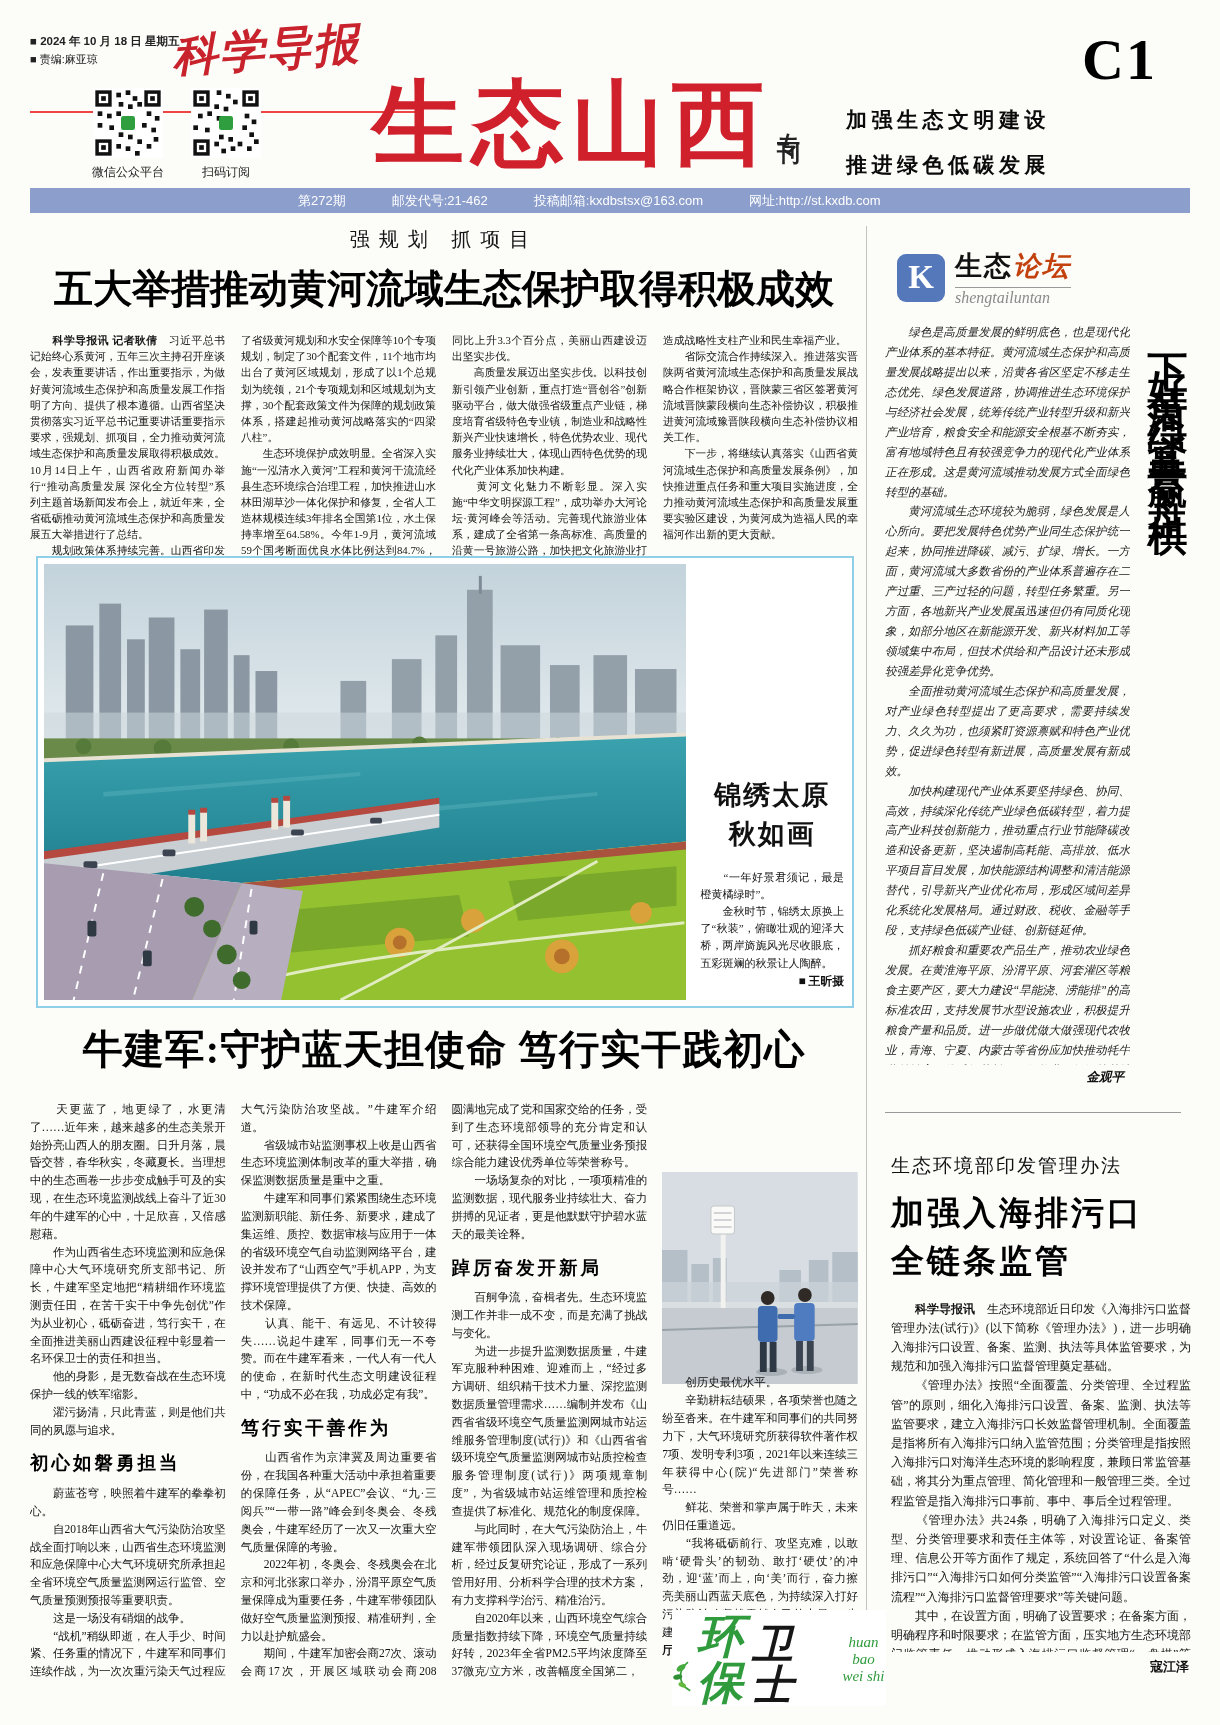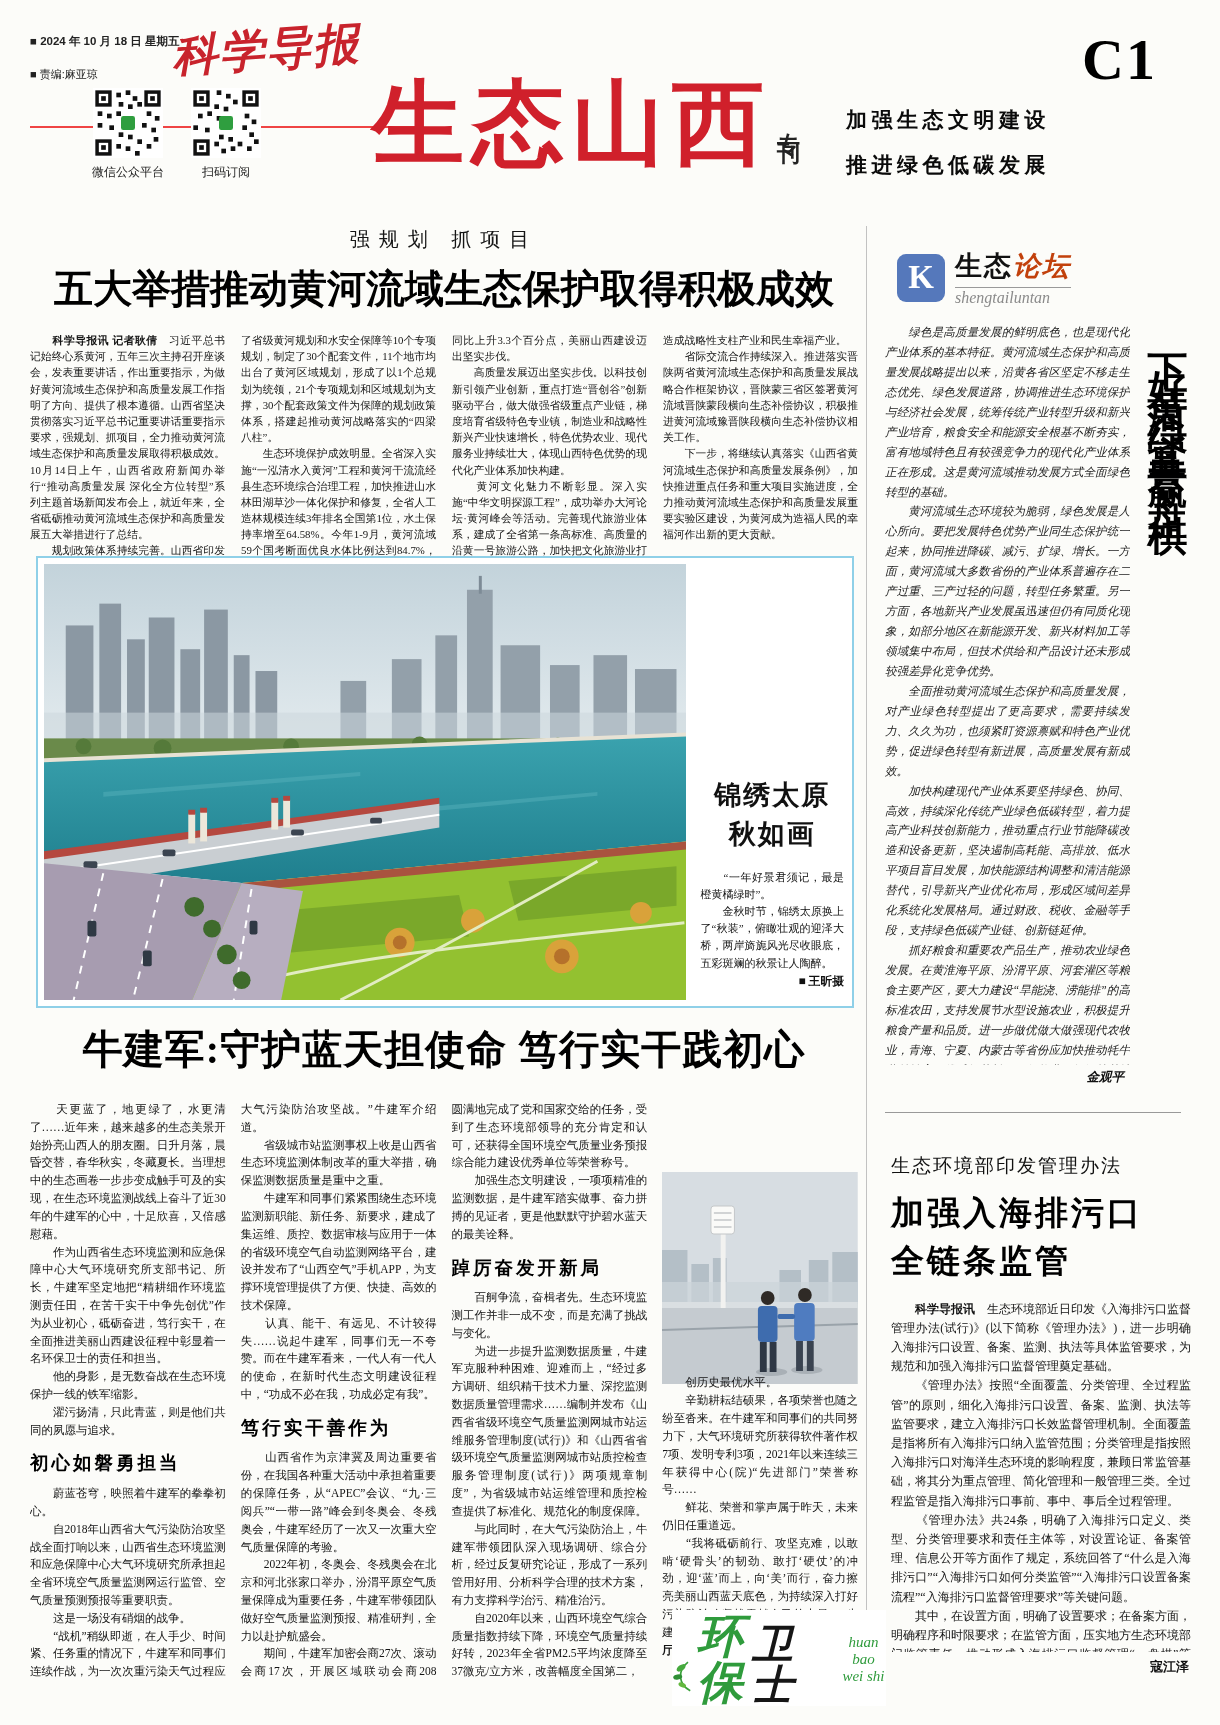--- a/index.html
+++ b/index.html
@@ -2,21 +2,21 @@
 <html><head>
 <meta charset="utf-8">
 <style>
   html,body{margin:0;padding:0;background:#e9e9e9;}
   .page{position:relative;width:1220px;height:1725px;margin:0 auto;background:#fcfcf9;
         font-family:"Liberation Serif","DejaVu Serif",serif;color:#111;overflow:hidden;}
 
   
   .hdr-left{position:absolute;left:30px;top:34px;width:392px;border-bottom:2px solid #ef4444;padding-bottom:44px;}
   .hdr-date{font-size:11.5px;font-family:"Liberation Sans","DejaVu Sans",sans-serif;font-weight:bold;color:#222;}
-  .hdr-editor{font-size:11px;margin-top:18px;font-family:"Liberation Sans",sans-serif;color:#222;}
+  .hdr-editor{font-size:11px;margin-top:3px;font-family:"Liberation Sans",sans-serif;color:#222;}
   .masthead{position:absolute;left:172px;top:20px;font-size:45px;font-weight:bold;font-style:italic;
             color:#c8232c;letter-spacing:2px;transform:rotate(-4deg);font-family:"Liberation Serif",serif;}
   .page-no{position:absolute;left:1082px;top:26px;font-size:58px;font-weight:bold;
            font-family:"Liberation Serif",serif;letter-spacing:2px;color:#000;}
 
   .qr-row{position:absolute;left:92px;top:88px;display:flex;gap:26px;}
   .qr{width:72px;text-align:center;}
   .qr svg{width:70px;height:70px;display:block;margin:0 auto;}
   .qr-label{font-size:12px;margin-top:6px;font-family:"Liberation Sans",sans-serif;color:#222;}
 
@@ -203,20 +203,26 @@
     </div>
   </div>
 
   <div class="title-wrap">
     <div class="main-title">生态山西</div>
     <div class="title-suffix">专刊</div>
   </div>
   <div class="slogans">加强生态文明建设
 推进绿色低碳发展</div>
 
+  <div class="infobar">
+    <span>第272期</span>
+    <span>邮发代号:21-462</span>
+    <span>投稿邮箱:kxdbstsx@163.com</span>
+    <span>网址:http://st.kxdb.com</span>
+  </div>
 
   <div class="article1">
     <div class="a1-kicker">强规划  抓项目</div>
     <div class="a1-headline">五大举措推动黄河流域生态保护取得积极成效</div>
     <div class="a1-body"><span class="lead-bold">　　科学导报讯 记者耿倩　</span><span>习近平总书记始终心系黄河，五年三次主持召开座谈会，发表重要讲话，作出重要指示，为做好黄河流域生态保护和高质量发展工作指明了方向、提供了根本遵循。山西省坚决贯彻落实习近平总书记重要讲话重要指示要求，强规划、抓项目，全力推动黄河流域生态保护和高质量发展取得积极成效。10月14日上午，山西省政府新闻办举行“推动高质量发展 深化全方位转型”系列主题首场新闻发布会上，就近年来，全省砥砺推动黄河流域生态保护和高质量发展五大举措进行了总结。
 　　规划政策体系持续完善。山西省印发了省级黄河规划和水安全保障等10个专项规划，制定了30个配套文件，11个地市均出台了黄河区域规划，形成了以1个总规划为统领，21个专项规划和区域规划为支撑，30个配套政策文件为保障的规划政策体系，搭建起推动黄河战略落实的“四梁八柱”。
 　　生态环境保护成效明显。全省深入实施“一泓清水入黄河”工程和黄河干流流经县生态环境综合治理工程，加快推进山水林田湖草沙一体化保护和修复，全省人工造林规模连续3年排名全国第1位，水土保持率增至64.58%。今年1-9月，黄河流域59个国考断面优良水体比例达到84.7%，同比上升3.3个百分点，美丽山西建设迈出坚实步伐。
 　　高质量发展迈出坚实步伐。以科技创新引领产业创新，重点打造“晋创谷”创新驱动平台，做大做强省级重点产业链，梯度培育省级特色专业镇，制造业和战略性新兴产业快速增长，特色优势农业、现代服务业持续壮大，体现山西特色优势的现代化产业体系加快构建。
 　　黄河文化魅力不断彰显。深入实施“中华文明探源工程”，成功举办大河论坛·黄河峰会等活动。完善现代旅游业体系，建成了全省第一条高标准、高质量的沿黄一号旅游公路，加快把文化旅游业打造成战略性支柱产业和民生幸福产业。
 　　省际交流合作持续深入。推进落实晋陕两省黄河流域生态保护和高质量发展战略合作框架协议，晋陕蒙三省区签署黄河流域晋陕蒙段横向生态补偿协议，积极推进黄河流域豫晋陕段横向生态补偿协议相关工作。
@@ -357,21 +363,21 @@
 　　这是一场没有硝烟的战争。
 　　“战机”稍纵即逝，在人手少、时间紧、任务重的情况下，牛建军和同事们连续作战，为一次次重污染天气过程应对提供及时技术支撑。
 　　“在每年‘秋冬防’关键时期，我们每日都会开展空气质量预测预报会商，第一时间发布预警信息，全力服务全省重污染天气应对工作，坚决打好打赢</span></div>
       <div class="a2col"><span>大气污染防治攻坚战。”牛建军介绍道。
 　　省级城市站监测事权上收是山西省生态环境监测体制改革的重大举措，确保监测数据质量是重中之重。
 　　牛建军和同事们紧紧围绕生态环境监测新职能、新任务、新要求，建成了集运维、质控、数据审核与应用于一体的省级环境空气自动监测网络平台，建设并发布了“山西空气”手机APP，为支撑环境管理提供了方便、快捷、高效的技术保障。
 　　认真、能干、有远见、不计较得失……说起牛建军，同事们无一不夸赞。而在牛建军看来，一代人有一代人的使命，在新时代生态文明建设征程中，“功成不必在我，功成必定有我”。</span><div class="a2-subhead">笃行实干善作为</div><span>　　山西省作为京津冀及周边重要省份，在我国各种重大活动中承担着重要的保障任务，从“APEC”会议、“九·三阅兵”“一带一路”峰会到冬奥会、冬残奥会，牛建军经历了一次又一次重大空气质量保障的考验。
 　　2022年初，冬奥会、冬残奥会在北京和河北张家口举办，汾渭平原空气质量保障成为重要任务，牛建军带领团队做好空气质量监测预报、精准研判，全力以赴护航盛会。
 　　期间，牛建军加密会商27次、滚动会商17次，开展区域联动会商208次……驻点分析、逐日研判，为冬奥会空气质量保障保驾护航，</span></div>
       <div class="a2col"><span>圆满地完成了党和国家交给的任务，受到了生态环境部领导的充分肯定和认可，还获得全国环境空气质量业务预报综合能力建设优秀单位等荣誉称号。
-　　加强生态文明建设，一项项精准的监测数据，是牛建军踏实做事、奋力拼搏的见证者，更是他默默守护碧水蓝天的最美诠释。</span><div class="a2-subhead">踔厉奋发开新局</div><span>　　百舸争流，奋楫者先。生态环境监测工作并非一成不变，而是充满了挑战与变化。
+　　一场场复杂的对比，一项项精准的监测数据，现代服务业持续壮大、奋力拼搏的见证者，更是他默默守护碧水蓝天的最美诠释。</span><div class="a2-subhead">踔厉奋发开新局</div><span>　　百舸争流，奋楫者先。生态环境监测工作并非一成不变，而是充满了挑战与变化。
 　　为进一步提升监测数据质量，牛建军克服种种困难、迎难而上，“经过多方调研、组织精干技术力量、深挖监测数据质量管理需求……编制并发布《山西省省级环境空气质量监测网城市站运维服务管理制度(试行)》和《山西省省级环境空气质量监测网城市站质控检查服务管理制度(试行)》两项规章制度”，为省级城市站运维管理和质控检查提供了标准化、规范化的制度保障。
 　　与此同时，在大气污染防治上，牛建军带领团队深入现场调研、综合分析，经过反复研究论证，形成了一系列管用好用、分析科学合理的技术方案，有力支撑科学治污、精准治污。
 　　自2020年以来，山西环境空气综合质量指数持续下降，环境空气质量持续好转，2023年全省PM2.5平均浓度降至37微克/立方米，改善幅度全国第二，</span></div>
       <div class="a2col">
         <div class="photo2">
           <svg viewBox="0 0 200 212" preserveAspectRatio="none">
             <rect width="200" height="132" fill="#d7dde2"></rect>
             <g fill="#b4bfc7">
               <rect x="0" y="78" width="26" height="54"></rect>
                 <rect x="30" y="92" width="18" height="40"></rect>

